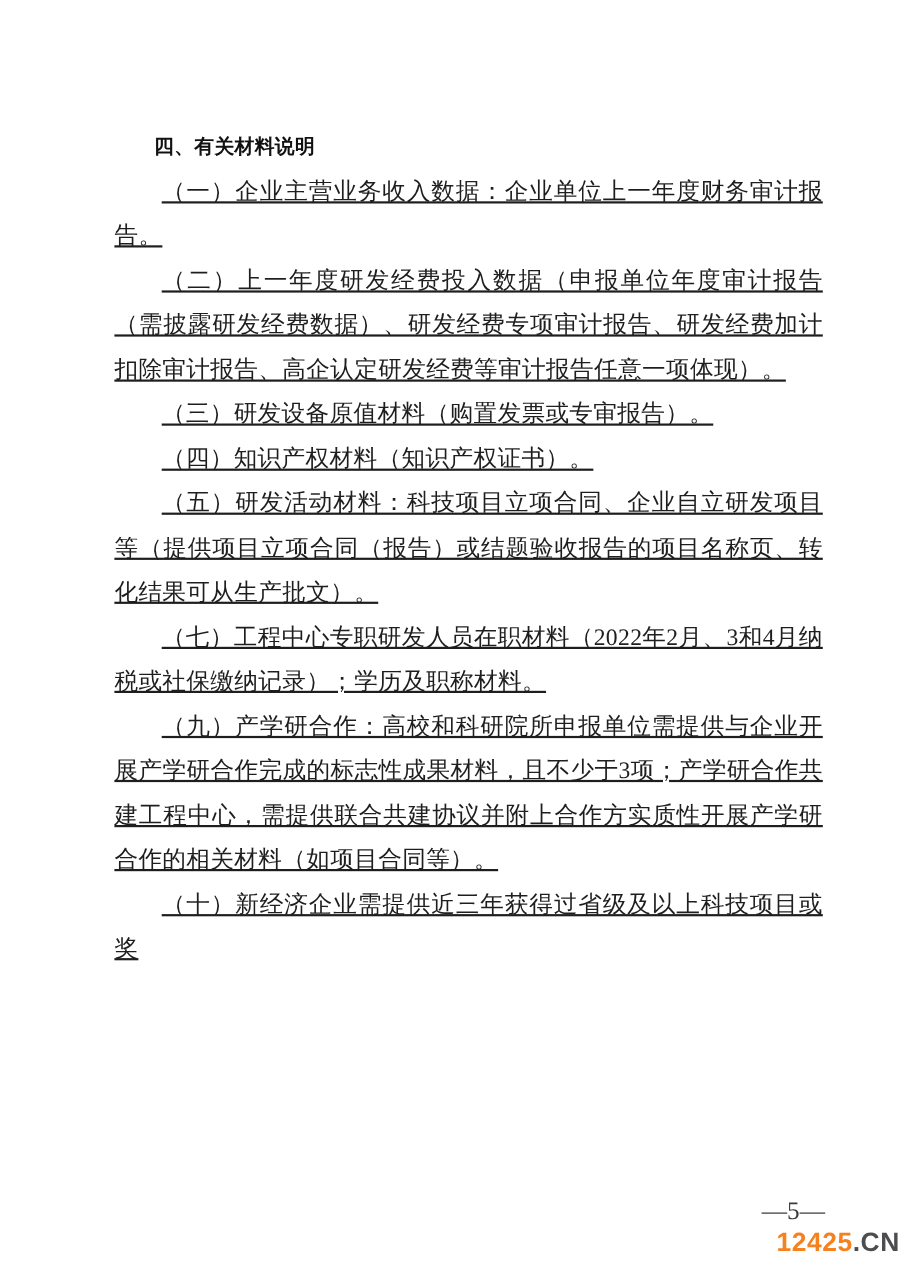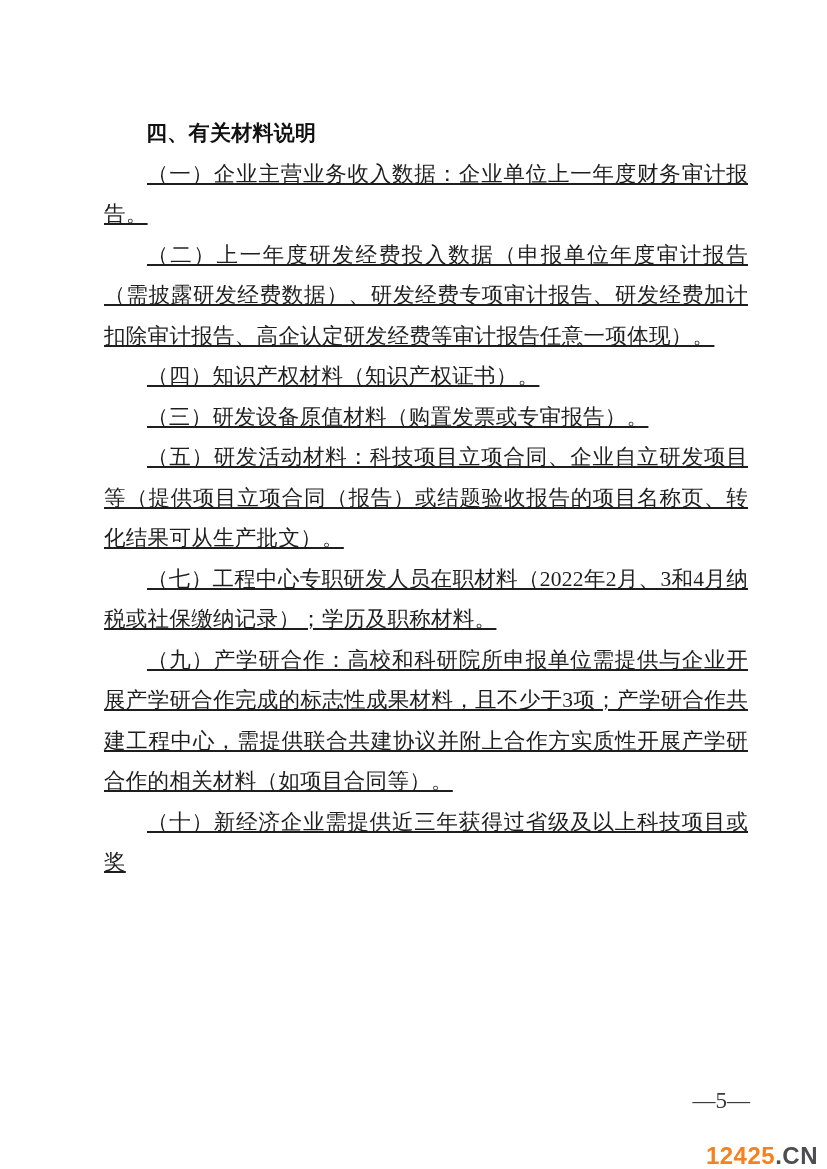--- a/index.html
+++ b/index.html
@@ -21,21 +21,21 @@
     left: 104px;
     top: 113px;
     width: 644px;
     font-size: 21.5px;
     line-height: 40.5px;
     letter-spacing: 0.3px;
   }
   .doc-heading {
     font-family: "Liberation Sans", "DejaVu Sans", sans-serif;
     font-weight: 700;
-    font-size: 21px;
+    font-size: 18px;
     color: #111111;
     text-indent: 2em;
     margin: 0;
     line-height: 40.5px;
   }
   .doc-paragraph {
     margin: 0;
     text-indent: 2em;
     text-align: justify;
     text-justify: inter-ideograph;
@@ -46,21 +46,21 @@
     position: absolute;
     top: 1088px;
     right: 77px;
     font-size: 23px;
     line-height: 26px;
     color: #3a3a3a;
     font-family: "Liberation Serif", serif;
   }
   .watermark {
     position: absolute;
-    top: 1142px;
+    top: 1116px;
     right: 9px;
     font-family: "Liberation Sans", "DejaVu Sans", sans-serif;
     font-weight: 700;
     font-size: 24px;
     line-height: 27px;
     letter-spacing: 0.5px;
     white-space: nowrap;
   }
   .watermark .site { color: #f5821f; }
   .watermark .tld  { color: #4d4d4f; }
@@ -68,22 +68,22 @@
 </head>
 <body>
 
 <div class="page">
 
   <div class="content">
     <h2 class="doc-heading">四、有关材料说明</h2>
 
     <p class="doc-paragraph">（一）企业主营业务收入数据：企业单位上一年度财务审计报告。</p>
     <p class="doc-paragraph">（二）上一年度研发经费投入数据（申报单位年度审计报告（需披露研发经费数据）、研发经费专项审计报告、研发经费加计扣除审计报告、高企认定研发经费等审计报告任意一项体现）。</p>
+    <p class="doc-paragraph">（三）研发设备原值材料（购置发票或专审报告）。</p>
     <p class="doc-paragraph">（四）知识产权材料（知识产权证书）。</p>
-    <p class="doc-paragraph">（三）研发设备原值材料（购置发票或专审报告）。</p>
     <p class="doc-paragraph">（五）研发活动材料：科技项目立项合同、企业自立研发项目等（提供项目立项合同（报告）或结题验收报告的项目名称页、转化结果可从生产批文）。</p>
     <p class="doc-paragraph">（七）工程中心专职研发人员在职材料（2022年2月、3和4月纳税或社保缴纳记录）；学历及职称材料。</p>
     <p class="doc-paragraph">（九）产学研合作：高校和科研院所申报单位需提供与企业开展产学研合作完成的标志性成果材料，且不少于3项；产学研合作共建工程中心，需提供联合共建协议并附上合作方实质性开展产学研合作的相关材料（如项目合同等）。</p>
     <p class="doc-paragraph">（十）新经济企业需提供近三年获得过省级及以上科技项目或奖</p>
   </div>
 
   <div class="page-number">—5—</div>
 
   <div class="watermark">
     <span class="site">12425</span><span class="tld">.CN</span>

